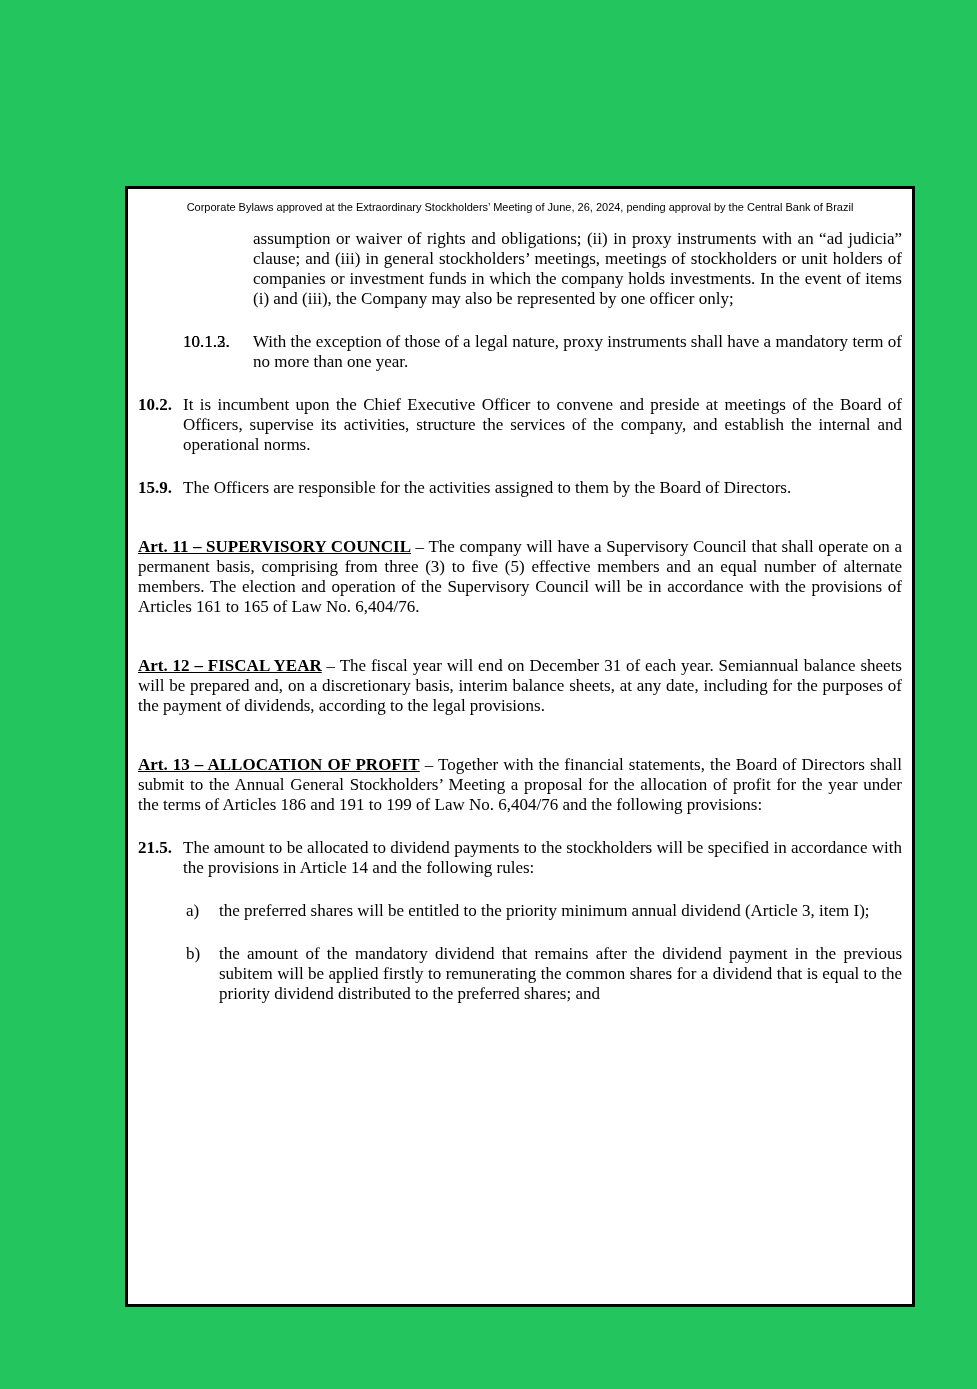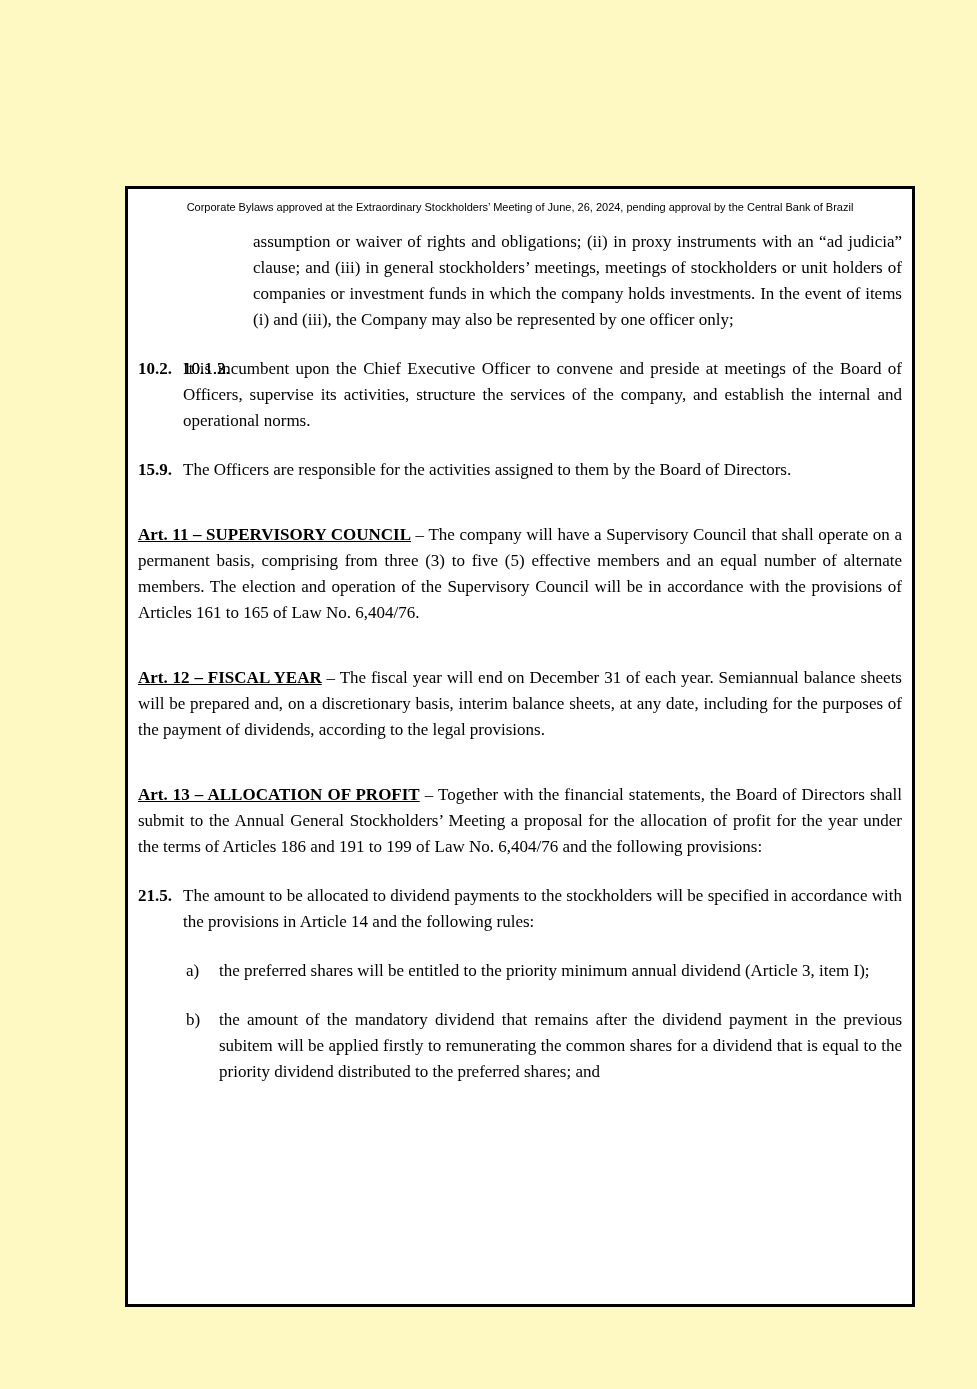--- a/index.html
+++ b/index.html
@@ -4,21 +4,21 @@
 <style>
   html, body {
     margin: 0;
     padding: 0;
     background: #ffffff;
   }
   .screen {
     position: relative;
     width: 977px;
     height: 1389px;
-    background: #fef9c3;
+    background: #22c55e;
     font-family: "Liberation Serif", "DejaVu Serif", serif;
     color: #000000;
   }
   .page-border {
     position: absolute;
     left: 125px;
     top: 186px;
     width: 790px;
     height: 1121px;
     border: 3px solid #000000;
@@ -29,21 +29,21 @@
   }
   .doc-header {
     font-family: "Liberation Sans", "DejaVu Sans", sans-serif;
     font-size: 11px;
     text-align: center;
     margin-bottom: 16px;
     white-space: nowrap;
   }
   .blocks {
     font-size: 17px;
-    line-height: 26px;
+    line-height: 20px;
   }
   .block {
     position: relative;
     text-align: justify;
     margin-bottom: 23px;
   }
   .block .label {
     position: absolute;
     top: 0;
   }
@@ -67,21 +67,21 @@
 </style>
 </head>
 <body>
 
 <div class="screen">
   <div class="page-border">
     <div class="doc-header">Corporate Bylaws approved at the Extraordinary Stockholders’ Meeting of June, 26, 2024, pending approval by the Central Bank of Brazil</div>
     <div class="blocks">
         <div class="block cont"><span>assumption or waiver of rights and obligations; (ii) in proxy instruments with an “ad judicia” clause; and (iii) in general stockholders’ meetings, meetings of stockholders or unit holders of companies or investment funds in which the company holds investments. In the event of items (i) and (iii), the Company may also be represented by one officer only;</span></div>
         <div class="block sub2"><span class="label">10.1.2.</span></div>
-        <div class="block sub2"><span class="label">10.1.3.</span></div>
+        <div class="block sub2"><span class="label">10.1.3.</span><span>With the exception of those of a legal nature, proxy instruments shall have a mandatory term of no more than one year.</span></div>
         <div class="block sub1"><span class="label">10.2.</span><span>It is incumbent upon the Chief Executive Officer to convene and preside at meetings of the Board of Officers, supervise its activities, structure the services of the company, and establish the internal and operational norms.</span></div>
         <div class="block sub1"><span class="label">15.9.</span><span>The Officers are responsible for the activities assigned to them by the Board of Directors.</span></div>
         <div class="block article"><span class="article-head">Art. 11 – SUPERVISORY COUNCIL</span><span> – The company will have a Supervisory Council that shall operate on a permanent basis, comprising from three (3) to five (5) effective members and an equal number of alternate members. The election and operation of the Supervisory Council will be in accordance with the provisions of Articles 161 to 165 of Law No. 6,404/76.</span></div>
         <div class="block article"><span class="article-head">Art. 12 – FISCAL YEAR</span><span> – The fiscal year will end on December 31 of each year. Semiannual balance sheets will be prepared and, on a discretionary basis, interim balance sheets, at any date, including for the purposes of the payment of dividends, according to the legal provisions.</span></div>
         <div class="block article"><span class="article-head">Art. 13 – ALLOCATION OF PROFIT</span><span> – Together with the financial statements, the Board of Directors shall submit to the Annual General Stockholders’ Meeting a proposal for the allocation of profit for the year under the terms of Articles 186 and 191 to 199 of Law No. 6,404/76 and the following provisions:</span></div>
         <div class="block sub1"><span class="label">21.5.</span><span>The amount to be allocated to dividend payments to the stockholders will be specified in accordance with the provisions in Article 14 and the following rules:</span></div>
         <div class="block letter"><span class="label">a)</span><span>the preferred shares will be entitled to the priority minimum annual dividend (Article 3, item I);</span></div>
         <div class="block letter"><span class="label">b)</span><span>the amount of the mandatory dividend that remains after the dividend payment in the previous subitem will be applied firstly to remunerating the common shares for a dividend that is equal to the priority dividend distributed to the preferred shares; and</span></div>
       </div>
   </div>

